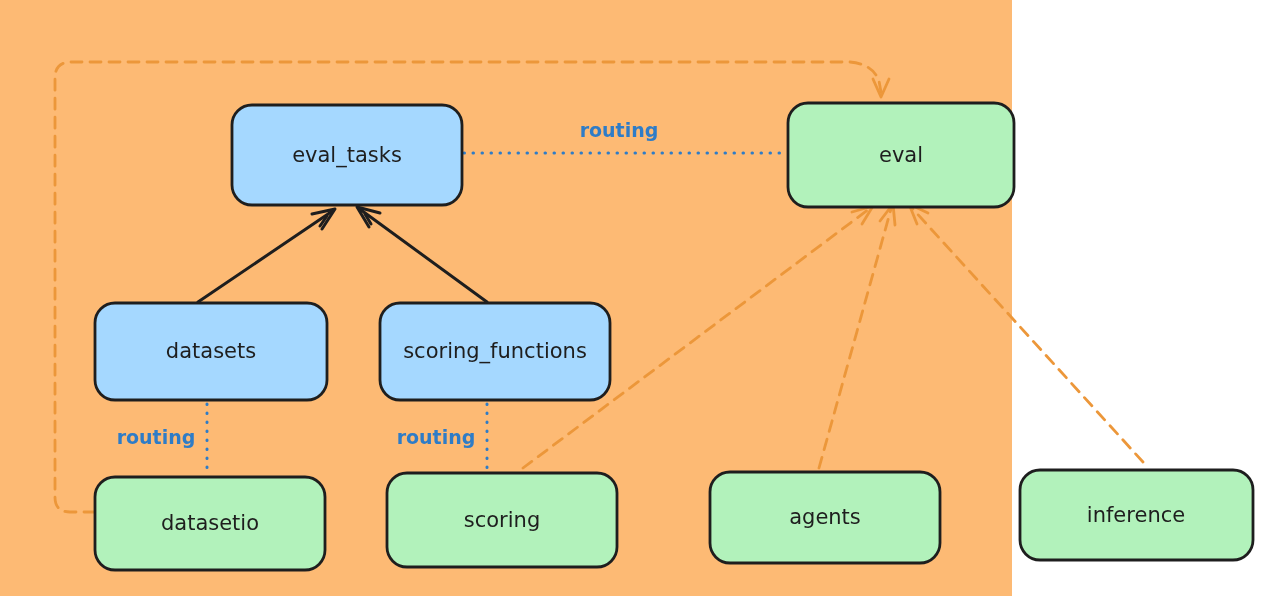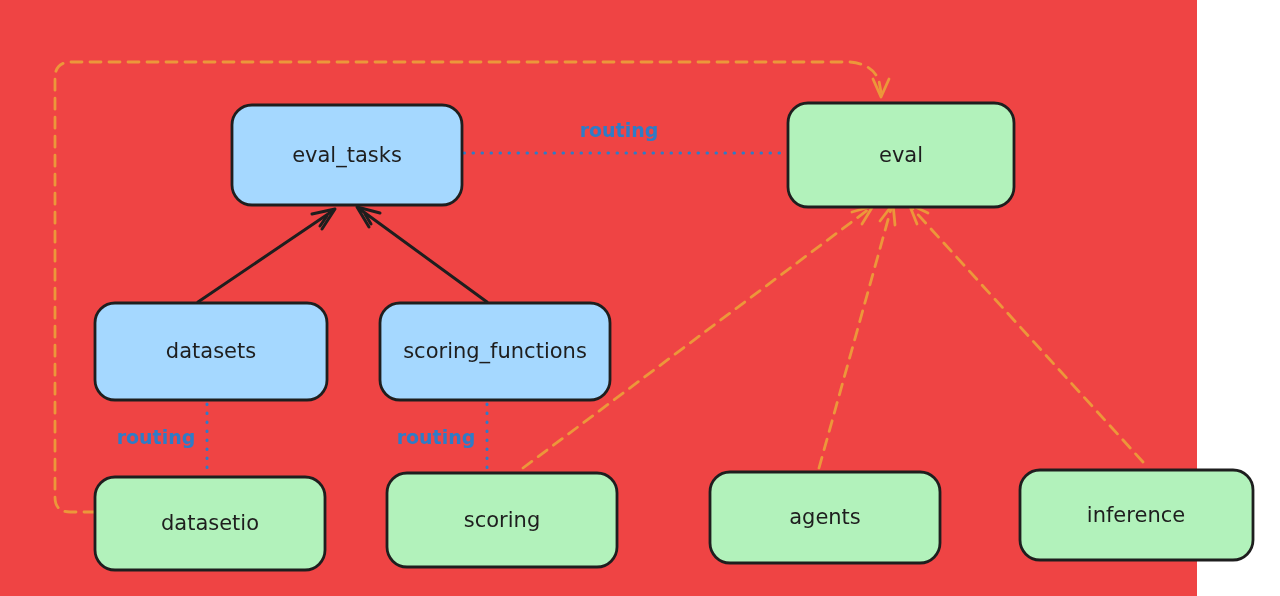--- a/index.html
+++ b/index.html
@@ -2,23 +2,23 @@
 <html><head>
 <meta charset="utf-8">
 <style>
   html, body {
     margin: 0;
     padding: 0;
     background: #ffffff;
   }
   .canvas {
     position: relative;
-    width: 1197px;
+    width: 1012px;
     height: 596px;
-    background: #ef4444;
+    background: #fdba74;
     font-family: "DejaVu Sans", sans-serif;
   }
   svg { display: block; }
   .node-box {
     stroke: #1e1e1e;
     stroke-width: 2.8;
   }
   .node-label {
     fill: #1e1e1e;
     font-size: 21px;

